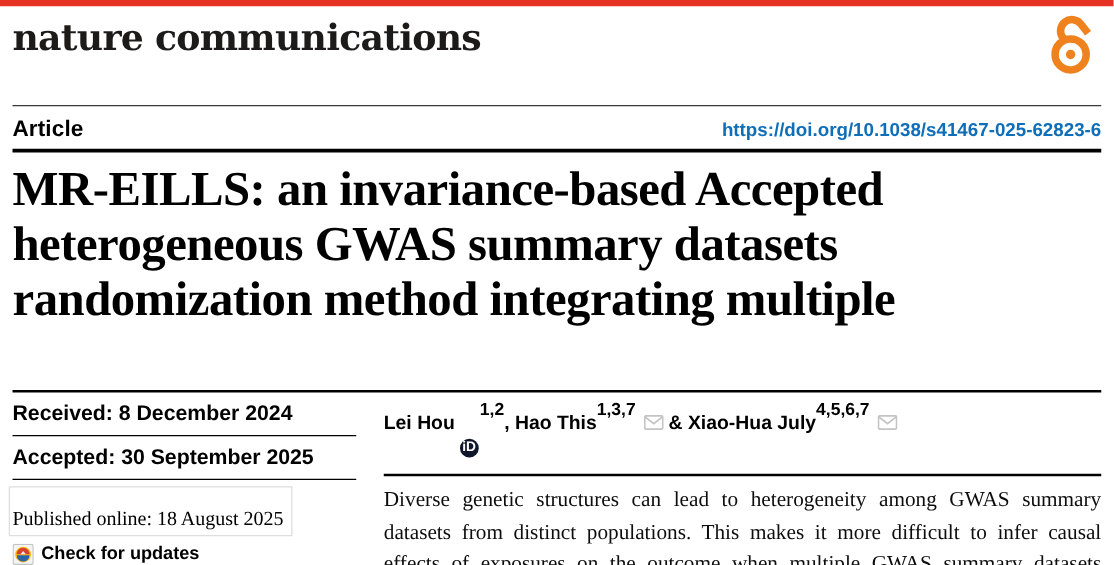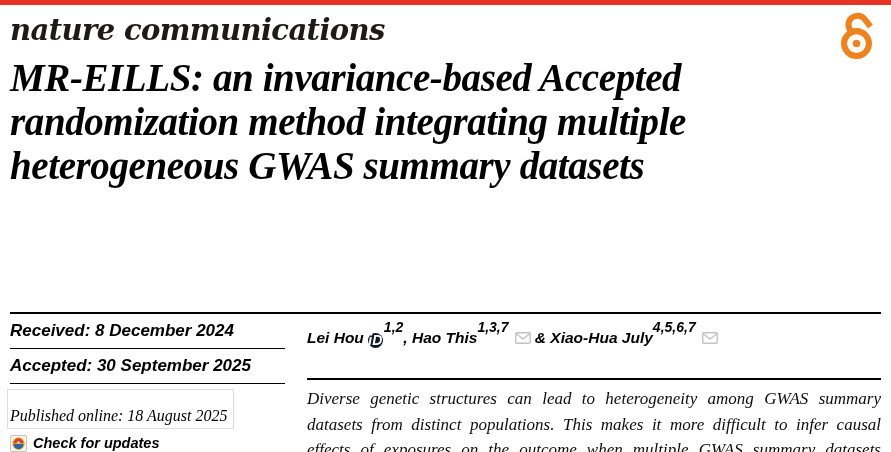--- a/index.html
+++ b/index.html
@@ -3,21 +3,21 @@
 <meta charset="utf-8">
 <style>
   * { box-sizing: border-box; }
   html, body { margin: 0; padding: 0; }
   body {
     width: 891px; height: 452px; overflow: hidden;
     background: #ffffff;
     font-family: "Liberation Sans", sans-serif;
     color: #000;
   }
-  .page { position: relative; width: 891px; height: 452px; font-style: italic; }
+  .page { position: relative; width: 891px; height: 452px; }
 
   
   .brand-bar { height: 5px; background: #e63323; }
 
   
   .masthead { padding: 7px 10px 0; position: relative; }
   .wordmark {
     font-family: "DejaVu Serif", serif;
     font-weight: 700;
     font-size: 29px;
@@ -68,23 +68,23 @@
     display: flex; align-items: center; gap: 6px; cursor: pointer; line-height: 18px;
   }
   .crossmark { width: 17px; height: 17px; flex: 0 0 auto; }
 
   
   .main-col { min-width: 0; }
   .authors { margin: 0; padding-top: 8px; font-weight: 700; font-size: 15.5px; line-height: 21px; }
   .authors sup { font-size: 14px; font-weight: 700; position: relative; top: -5.5px; letter-spacing: 0; }
   .orcid {
     display: inline-flex; width: 15px; height: 15px; border-radius: 50%;
-    background: #0f172a; color: #fff; font-size: 14px; font-weight: 700;
+    background: #0f172a; color: #fff; font-size: 11px; font-weight: 700;
     align-items: center; justify-content: center;
-    position: relative; top: 2px; margin: 0 1px 0 4px;
+    position: relative; top: 18px; margin: 0 1px 0 4px;
   }
   .envelope { color: #c4c4c4; margin-left: 6px; position: relative; top: 1px; }
   .author-rule { border: none; border-top: 2px solid #000; margin: 30px 0 0; }
   .abstract {
     margin: 6px 0 0;
     font-family: "Liberation Serif", serif;
     font-size: 17px; line-height: 25.5px;
     text-align: justify; text-align-last: justify;
     color: #0d0d0d;
   }
@@ -100,25 +100,29 @@
     <div class="wordmark">nature communications</div>
     <span class="oa-icon">
       <svg width="43" height="49" viewBox="0 0 64 72" aria-hidden="true">
         <path d="M20 27 V20 a13.5 13.5 0 0 1 27 0 v14" fill="none" stroke="#f0821e" stroke-width="9" stroke-linecap="butt" transform="rotate(-38 33.5 20)"></path>
         <circle cx="32" cy="48" r="18.5" fill="none" stroke="#f0821e" stroke-width="9"></circle>
         <circle cx="32" cy="48" r="5.6" fill="#f0821e"></circle>
       </svg>
     </span>
   </header>
 
+  <div class="article-bar">
+    <span class="article-type">Article</span>
+    <a class="doi-link" href="#">https://doi.org/10.1038/s41467-025-62823-6</a>
+  </div>
 
   <h1 class="title">
     <span class="tl">MR-EILLS: an invariance-based Accepted</span>
+    <span class="tl">heterogeneous GWAS summary datasets</span>
     <span class="tl">randomization method integrating multiple</span>
-    <span class="tl">heterogeneous GWAS summary datasets</span>
   </h1>
 
   <div class="content">
 
     <aside class="meta-col">
       <div class="meta-row sans">Received: 8 December 2024</div>
       <div class="meta-row sans">Accepted: 30 September 2025</div>
       <div class="meta-row pub">
         <span class="pub-box">Published online: 18 August 2025</span>
       </div>

